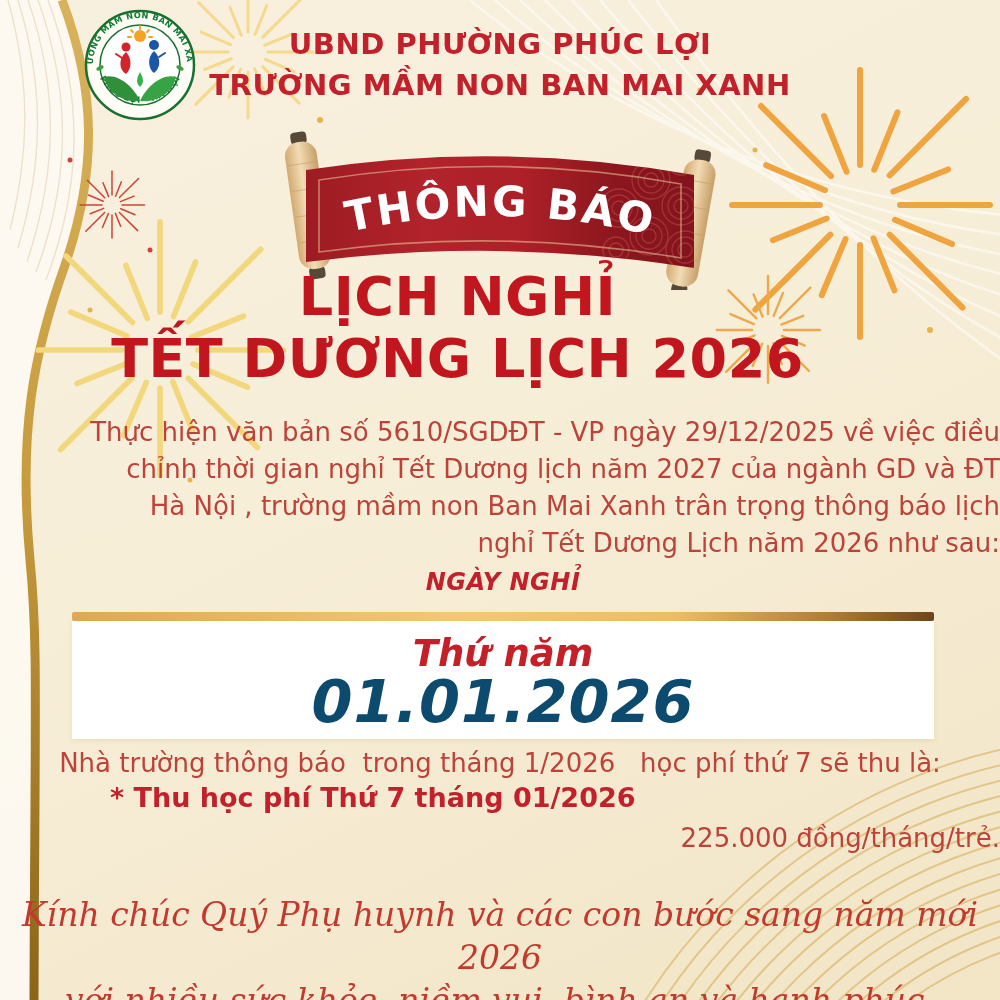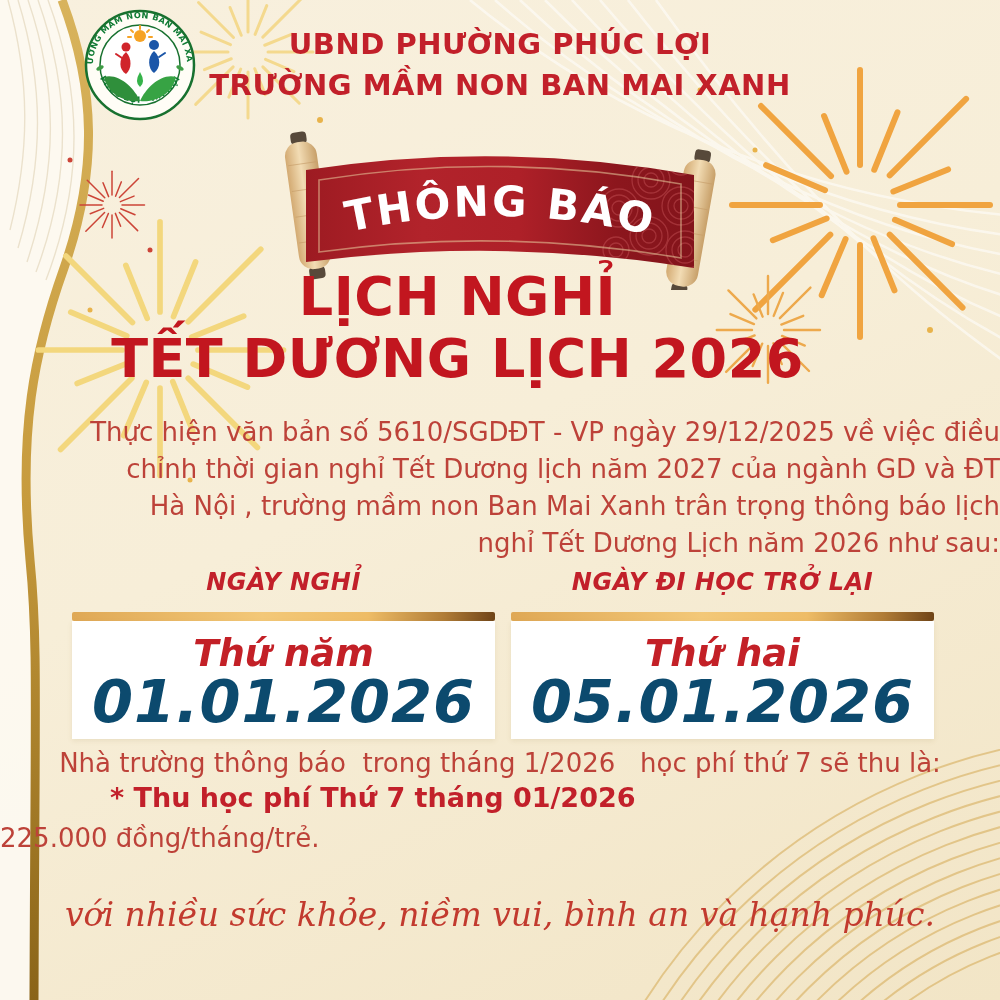--- a/index.html
+++ b/index.html
@@ -46,21 +46,21 @@
   .date{color:#0c4a6e;font-weight:700;font-size:59px;line-height:48px;letter-spacing:1px;}
   .fee-title{
     position:absolute;left:110px;top:750px;color:#c2202a;
     font-weight:700;font-size:27px;margin-top:32px;
   }
   .fee-line1{
     position:absolute;left:0;top:748px;width:1000px;text-align:center;
     color:#bd4239;font-size:26px;white-space:pre;font-weight:500;
   }
   .fee-line2{
-    position:absolute;left:0;top:823px;width:1000px;text-align:left;
+    position:absolute;left:0;top:823px;width:1000px;text-align:right;
     color:#bd4239;font-size:26px;font-weight:500;
   }
   .wishes{
     position:absolute;left:0;top:893px;width:1000px;text-align:center;
     color:#c23a2e;font-size:33px;line-height:43px;
     font-family:"DejaVu Serif","Liberation Serif",serif;font-style:italic;
   }
 </style>
 </head>
 <body>
@@ -289,31 +289,24 @@
 
   <div class="schedule">
     <div class="col">
       <div class="col-header">NGÀY NGHỈ</div>
       <div class="goldbar"></div>
       <div class="card">
         <div class="day">Thứ năm</div>
         <div class="date">01.01.2026</div>
       </div>
     </div>
-    <div class="col">
-      <div class="col-header">NGÀY ĐI HỌC TRỞ LẠI</div>
-      <div class="goldbar"></div>
-      <div class="card">
-        <div class="day">Thứ hai</div>
-        <div class="date">05.01.2026</div>
-      </div>
-    </div>
   </div>
 
   <div class="fee-title">* Thu học phí Thứ 7 tháng 01/2026</div>
   <div class="fee-line1">Nhà trường thông báo  trong tháng 1/2026   học phí thứ 7 sẽ thu là:</div>
   <div class="fee-line2">225.000 đồng/tháng/trẻ.</div>
 
   <div class="wishes">
+    <div>Kính chúc Quý Phụ huynh và các con bước sang năm mới 2026</div>
     <div>với nhiều sức khỏe, niềm vui, bình an và hạnh phúc.</div>
   </div>
 
 </div>
 
 </body></html>

